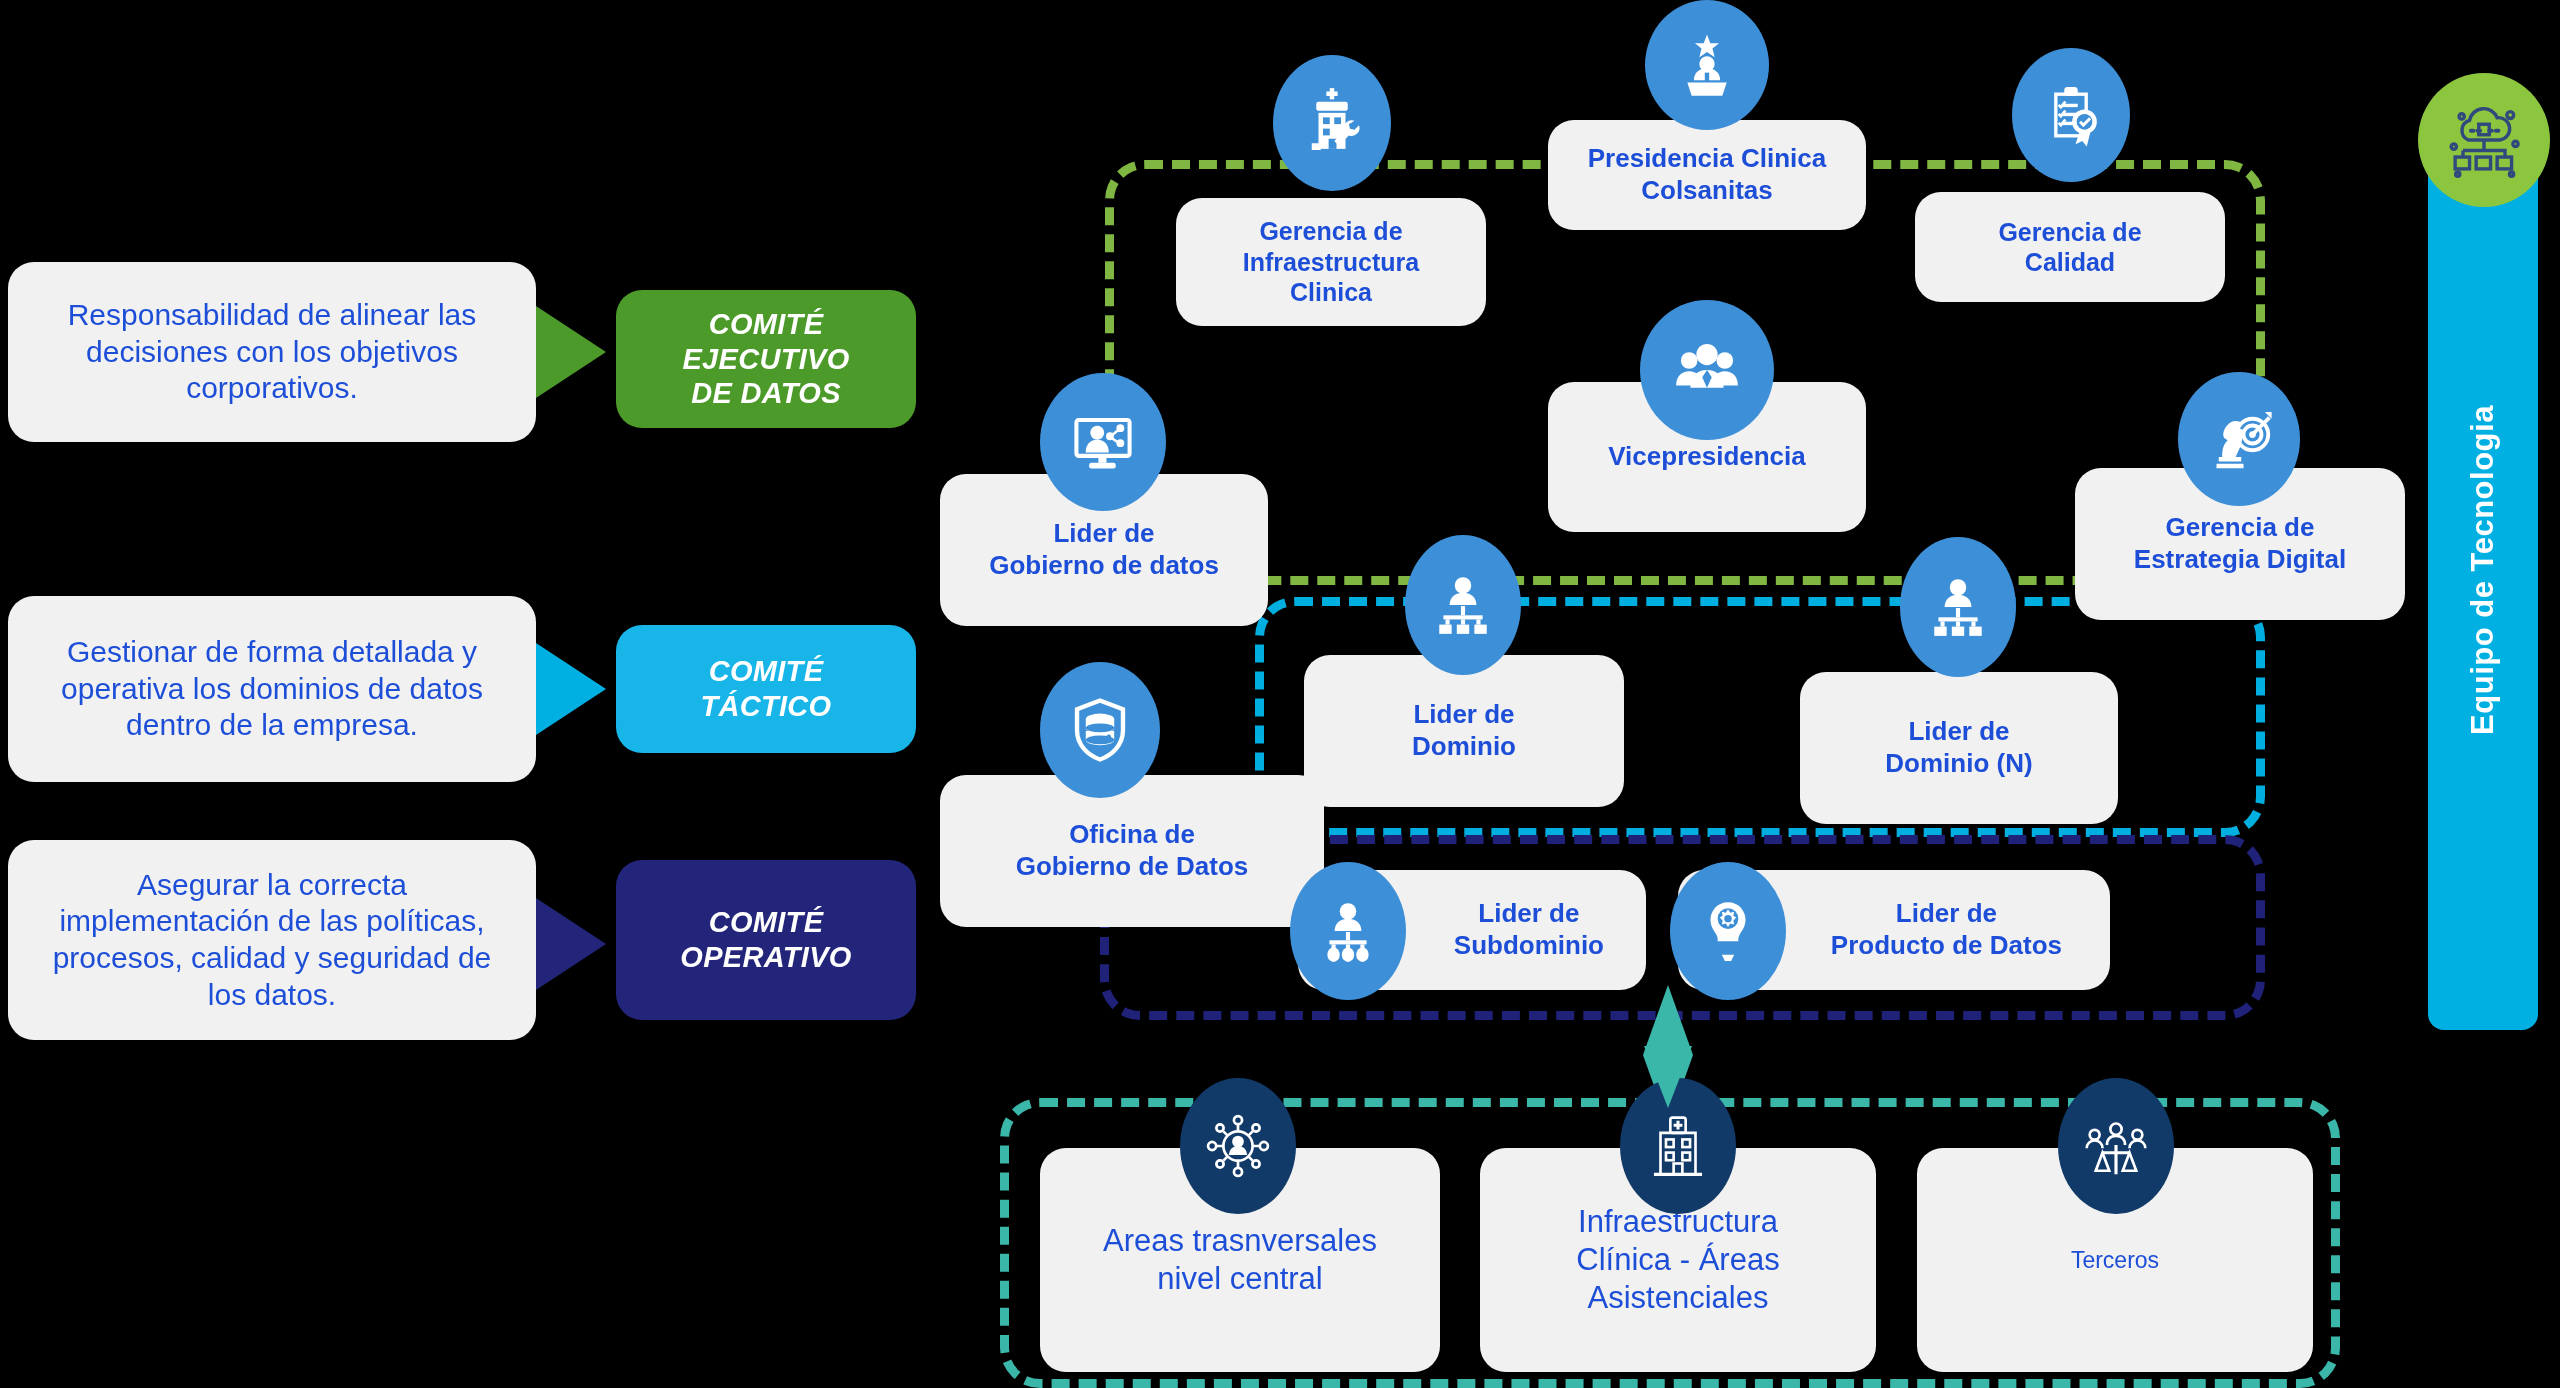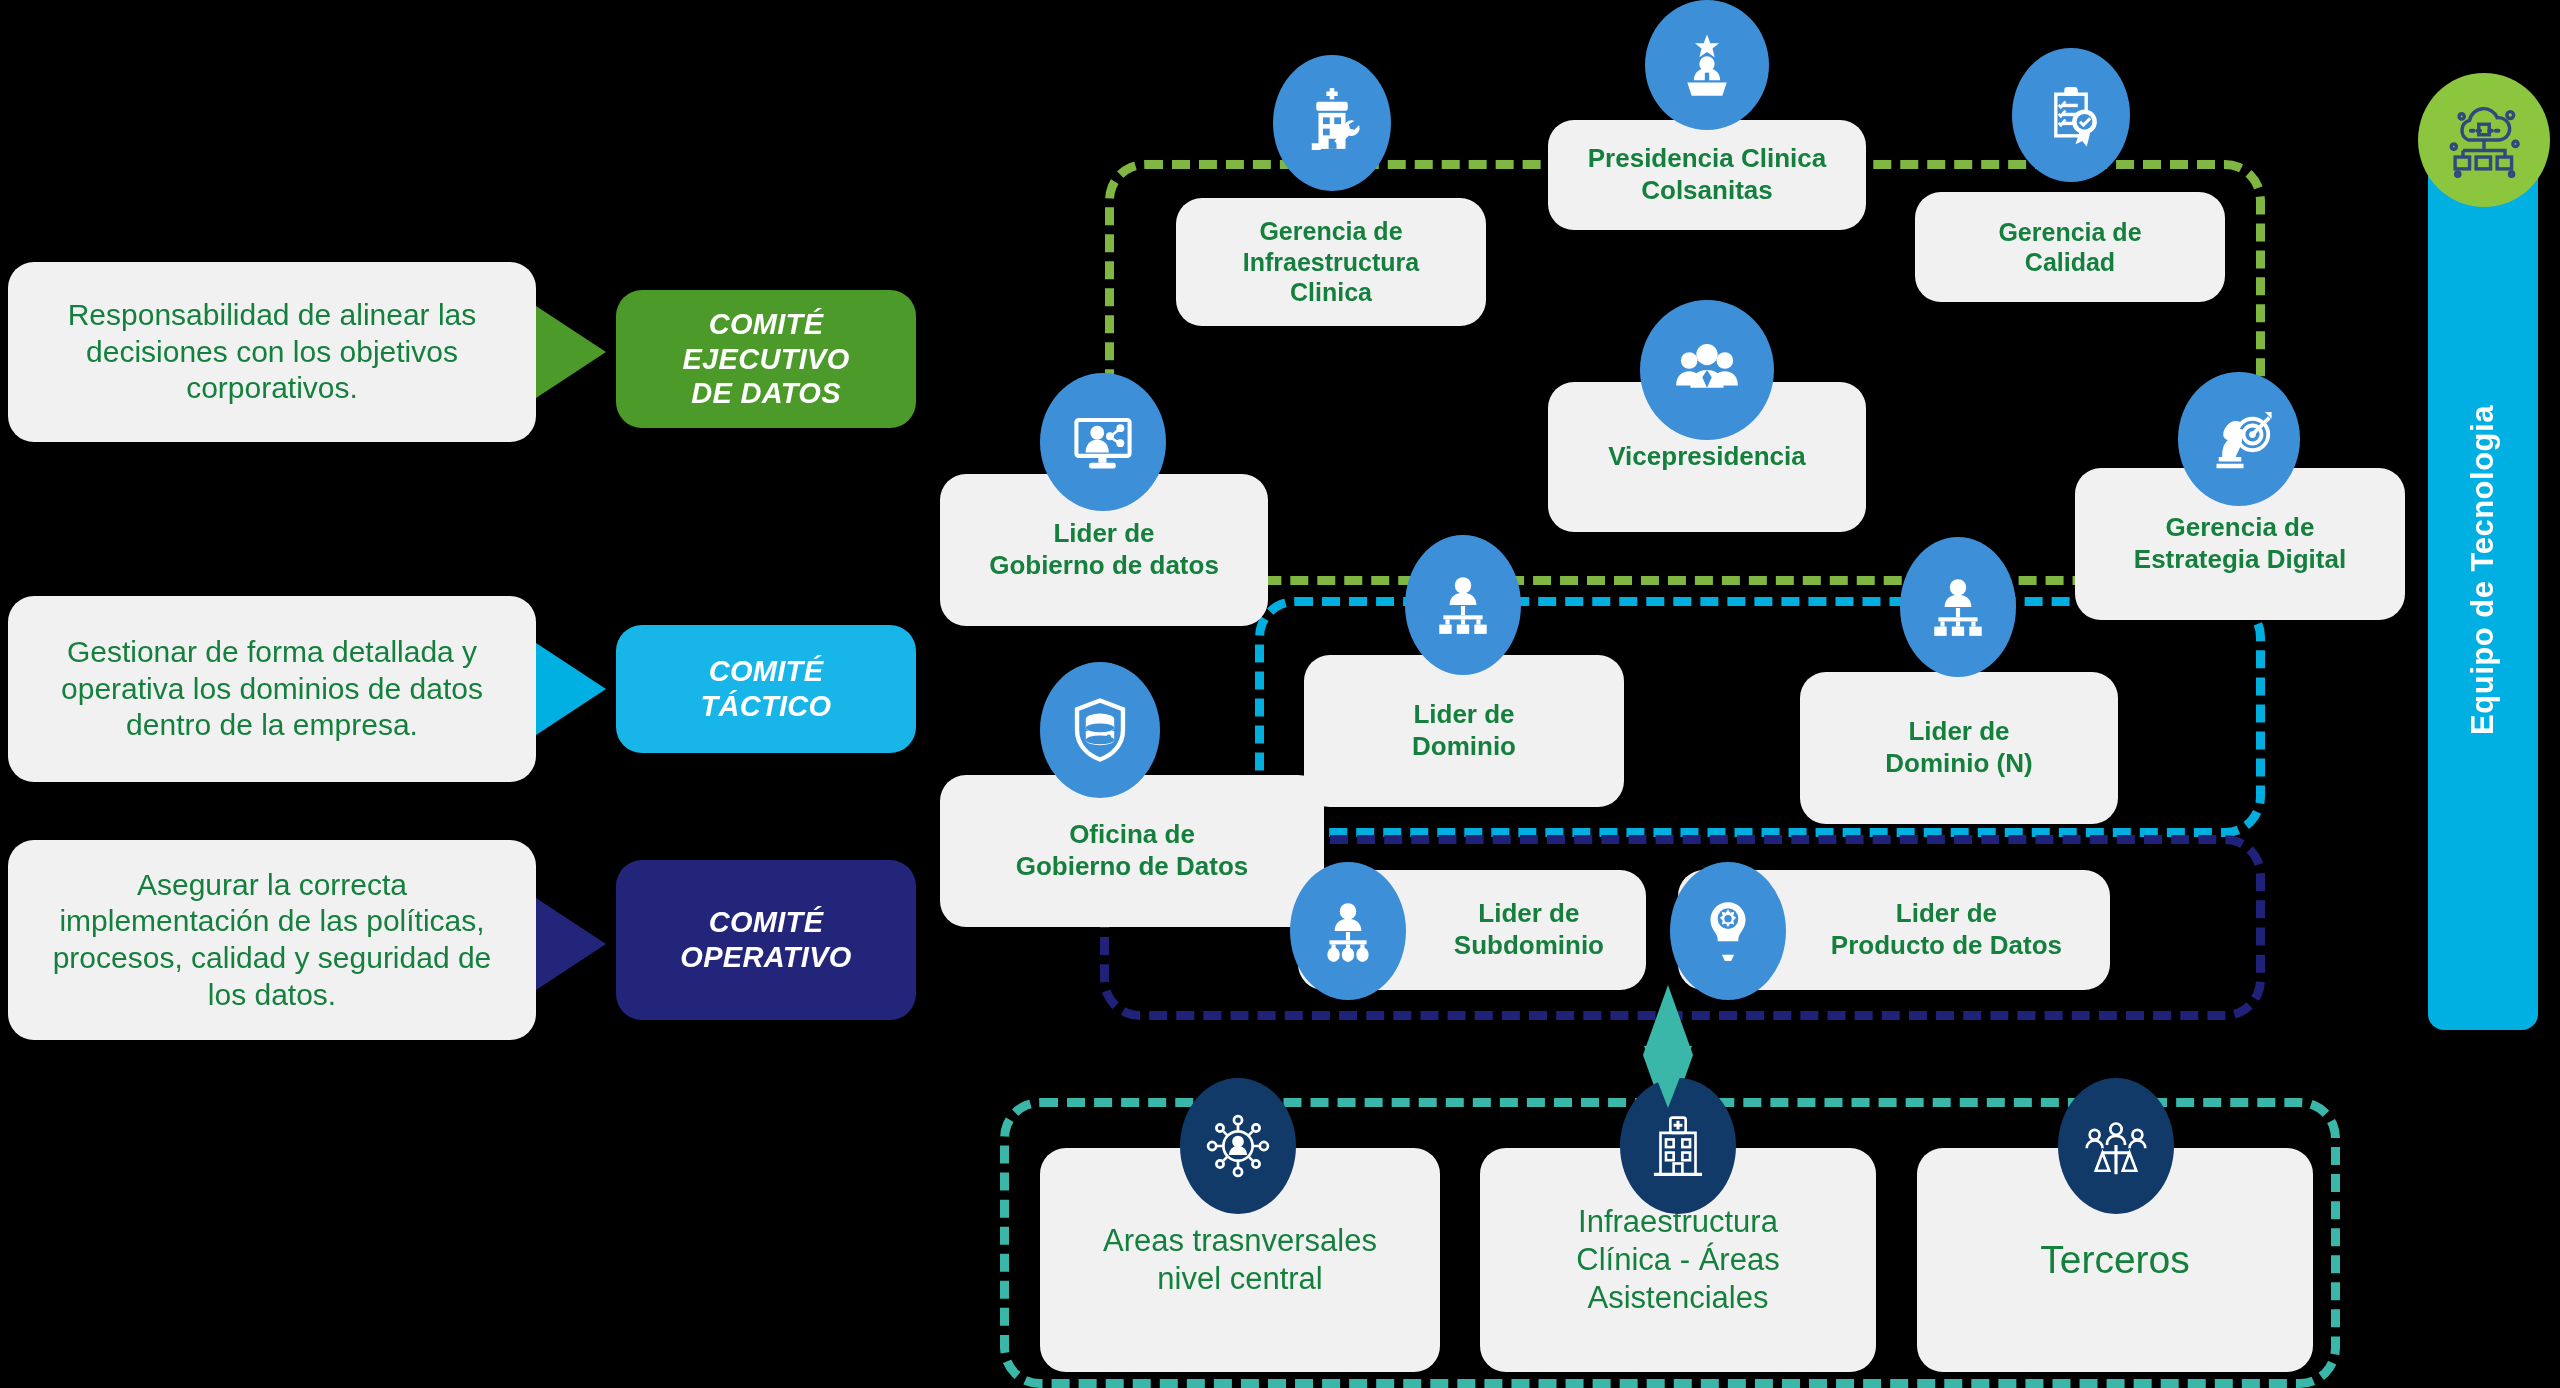--- a/index.html
+++ b/index.html
@@ -11,21 +11,21 @@
   }
   .stage { position:absolute; inset:0; }
 
   
   .card {
     position:absolute;
     background:#f1f1f1;
     border-radius:26px;
     display:flex; align-items:center; justify-content:center;
     text-align:center;
-    color:#15803d;
+    color:#1d4ed8;
     line-height:1.22;
     z-index:6;
   }
   .card.bold { font-weight:bold; }
 
   
   .pill {
     position:absolute;
     border-radius:26px;
     display:flex; align-items:center; justify-content:center;
@@ -330,21 +330,21 @@
       <path d="M16 20h32v38H16z"></path>
       <path d="M10 58h44" stroke-width="3"></path>
       <rect x="21" y="26" width="7" height="7"></rect>
         <rect x="36" y="26" width="7" height="7"></rect>
       <rect x="21" y="38" width="7" height="7"></rect>
         <rect x="36" y="38" width="7" height="7"></rect>
       <rect x="28" y="48" width="8" height="10"></rect>
     </svg>
   </div>
 
-  <div class="card" style="left:1917px; top:1148px; width:396px; height:224px; font-size:39px;">
+  <div class="card" style="left:1917px; top:1148px; width:396px; height:224px; font-size:23px;">
     <span>Terceros</span>
   </div>
   <div class="badge" style="left:2058px; top:1078px; width:116px; height:136px; background:#113a68;">
     <svg width="72" height="72" viewBox="0 0 64 64" fill="none" stroke="#fff" stroke-width="2.4">
       <circle cx="32" cy="17" r="5"></circle>
         <path d="M24 31c0-5 3-8 8-8s8 3 8 8"></path>
       <circle cx="13" cy="22" r="4.4"></circle>
         <path d="M6 34c0-4 3-7 7-7s7 3 7 7"></path>
       <circle cx="51" cy="22" r="4.4"></circle>
         <path d="M44 34c0-4 3-7 7-7s7 3 7 7"></path>

